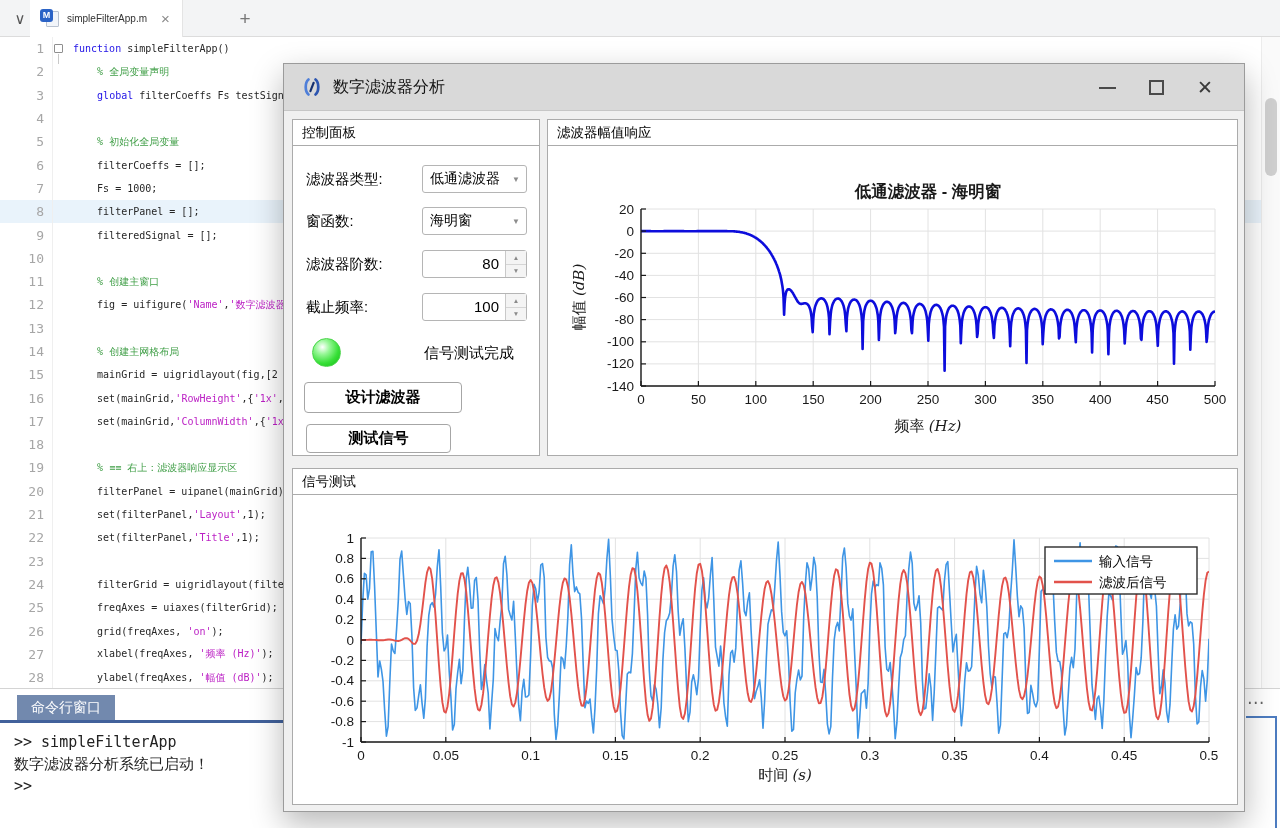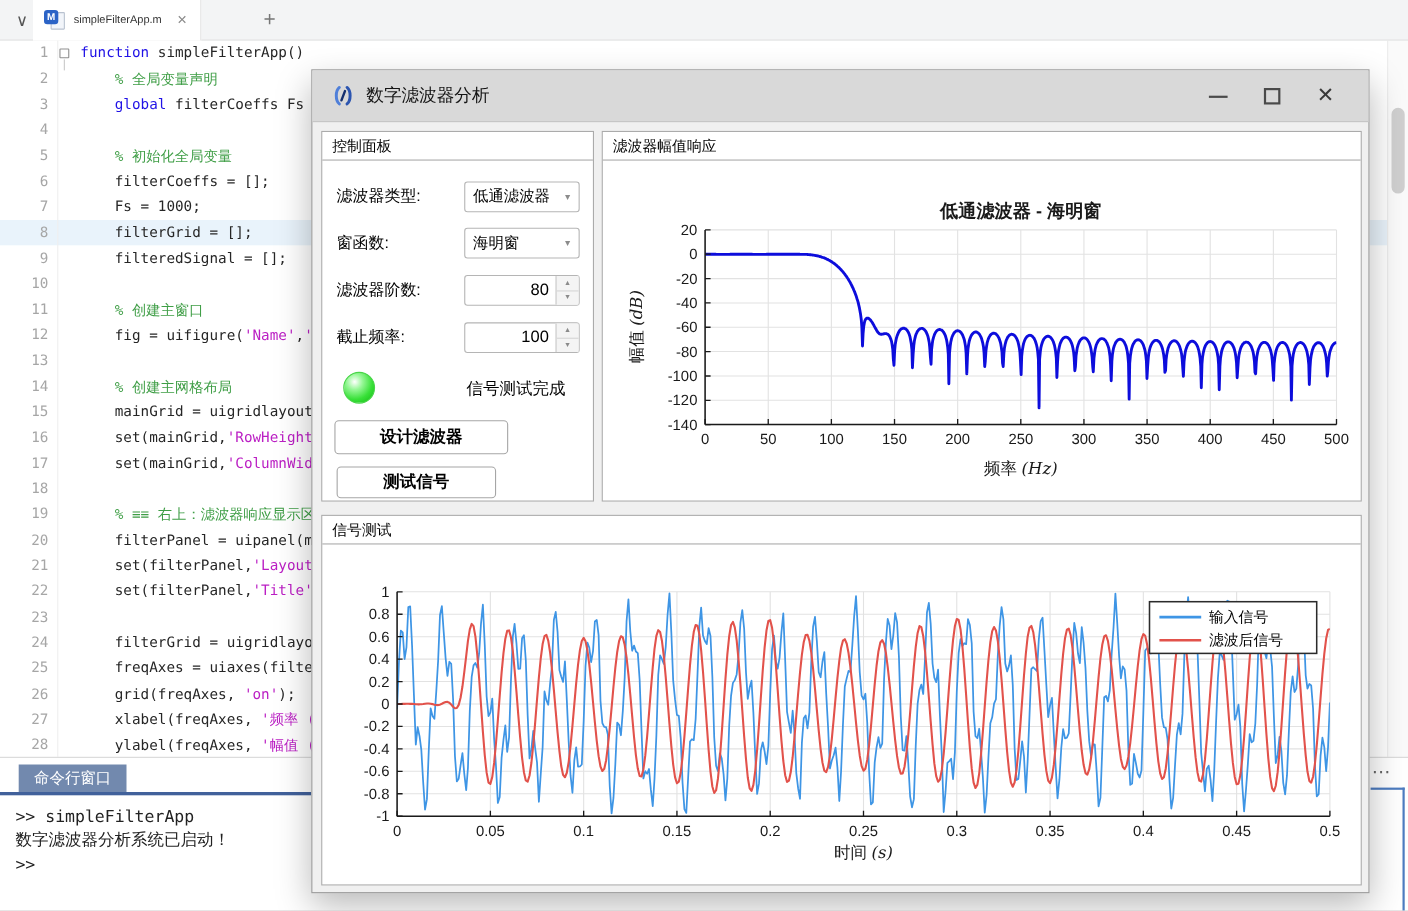--- a/index.html
+++ b/index.html
@@ -25,21 +25,21 @@
   
   .editor{position:absolute;left:0;top:37px;width:1261px;height:651px;background:#fff;overflow:hidden;}
   .gutter-sep{position:absolute;left:52px;top:37px;width:1px;height:651px;background:#EFEFEF;}
   .code-row{height:23.3px;display:flex;align-items:center;white-space:pre;width:1261px;
     font-family:"DejaVu Sans Mono","Liberation Mono",monospace;}
   .code-row.active{background:#E9F3FB;}
   .lnum{width:44px;flex:none;text-align:right;color:#A6A6A6;font-size:13px;font-family:"DejaVu Sans Mono",monospace;}
   .gut{width:29px;flex:none;position:relative;height:100%;}
   .fold{position:absolute;left:10px;top:7px;width:9px;height:9px;border:1px solid #8F8F8F;background:#fff;border-radius:1px;}
   .fold:after{content:"";position:absolute;left:3px;top:9px;width:1px;height:10px;background:#C9C9C9;}
-  .ctext{font-size:13px;color:#262626;}
+  .ctext{font-size:10px;color:#262626;}
   .ctext .kw{color:#2012E6;}
   .ctext .cm{color:#3F9E46;}
   .ctext .st{color:#BB1FC4;}
   .ctext .tx{color:#262626;}
   .editor-scrollbar{position:absolute;left:1261px;top:37px;width:19px;height:651px;background:#FAFAFA;border-left:1px solid #ECECEC;}
   .editor-thumb{position:absolute;left:3px;top:61px;width:12px;height:78px;background:#CFCFCF;border-radius:6px;}
 
   
   .cmd-topline{position:absolute;left:0;top:688px;width:1280px;height:1px;background:#D4D4D4;}
   .cmdwin{position:absolute;left:0;top:689px;width:1280px;height:139px;background:#fff;}
@@ -116,21 +116,21 @@
   </div>
 
   <div class="editor" id="codeArea">
       <div class="code-row"><span class="lnum">1</span><span class="gut"><span class="fold"></span></span><span class="ctext"><span class="kw">function</span><span class="tx"> simpleFilterApp()</span></span></div>
       <div class="code-row"><span class="lnum">2</span><span class="gut"></span><span class="ctext"><span class="tx">    </span><span class="cm">% 全局变量声明</span></span></div>
       <div class="code-row"><span class="lnum">3</span><span class="gut"></span><span class="ctext"><span class="tx">    </span><span class="kw">global</span><span class="tx"> filterCoeffs Fs testSignal filteredSignal</span></span></div>
       <div class="code-row"><span class="lnum">4</span><span class="gut"></span><span class="ctext"></span></div>
       <div class="code-row"><span class="lnum">5</span><span class="gut"></span><span class="ctext"><span class="tx">    </span><span class="cm">% 初始化全局变量</span></span></div>
       <div class="code-row"><span class="lnum">6</span><span class="gut"></span><span class="ctext"><span class="tx">    filterCoeffs = [];</span></span></div>
       <div class="code-row"><span class="lnum">7</span><span class="gut"></span><span class="ctext"><span class="tx">    Fs = 1000;</span></span></div>
-      <div class="code-row active"><span class="lnum">8</span><span class="gut"></span><span class="ctext"><span class="tx">    filterGrid = [];</span></span></div>
+      <div class="code-row active"><span class="lnum">8</span><span class="gut"></span><span class="ctext"><span class="tx">    filterPanel = [];</span></span></div>
       <div class="code-row"><span class="lnum">9</span><span class="gut"></span><span class="ctext"><span class="tx">    filteredSignal = [];</span></span></div>
       <div class="code-row"><span class="lnum">10</span><span class="gut"></span><span class="ctext"></span></div>
       <div class="code-row"><span class="lnum">11</span><span class="gut"></span><span class="ctext"><span class="tx">    </span><span class="cm">% 创建主窗口</span></span></div>
       <div class="code-row"><span class="lnum">12</span><span class="gut"></span><span class="ctext"><span class="tx">    fig = uifigure(</span><span class="st">'Name'</span><span class="tx">,</span><span class="st">'数字滤波器分析'</span><span class="tx">);</span></span></div>
       <div class="code-row"><span class="lnum">13</span><span class="gut"></span><span class="ctext"></span></div>
       <div class="code-row"><span class="lnum">14</span><span class="gut"></span><span class="ctext"><span class="tx">    </span><span class="cm">% 创建主网格布局</span></span></div>
       <div class="code-row"><span class="lnum">15</span><span class="gut"></span><span class="ctext"><span class="tx">    mainGrid = uigridlayout(fig,[2 2]);</span></span></div>
       <div class="code-row"><span class="lnum">16</span><span class="gut"></span><span class="ctext"><span class="tx">    set(mainGrid,</span><span class="st">'RowHeight'</span><span class="tx">,{</span><span class="st">'1x'</span><span class="tx">,</span><span class="st">'1x'</span><span class="tx">});</span></span></div>
       <div class="code-row"><span class="lnum">17</span><span class="gut"></span><span class="ctext"><span class="tx">    set(mainGrid,</span><span class="st">'ColumnWidth'</span><span class="tx">,{</span><span class="st">'1x'</span><span class="tx">,</span><span class="st">'2x'</span><span class="tx">});</span></span></div>
       <div class="code-row"><span class="lnum">18</span><span class="gut"></span><span class="ctext"></span></div>

